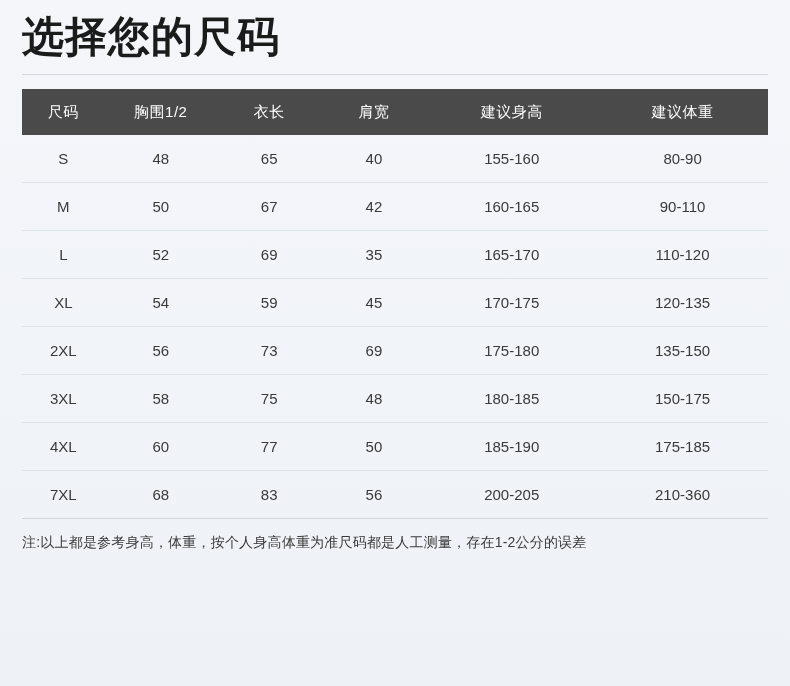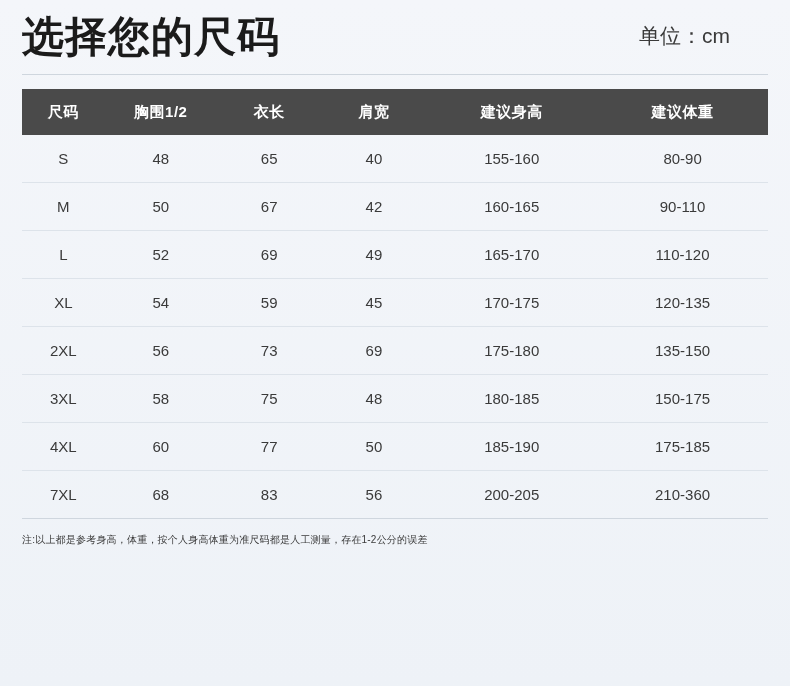--- a/index.html
+++ b/index.html
@@ -51,57 +51,56 @@
   }
   table.size-table {
     width: 100%;
     border-collapse: collapse;
     table-layout: fixed;
   }
   table.size-table thead th {
     background: #4a4a4a;
     color: #ffffff;
     font-size: 15px;
-    font-weight: bold;
+    font-weight: normal;
     height: 44px;
     text-align: center;
     letter-spacing: 0.5px;
   }
   table.size-table tbody td {
     height: 45px;
     text-align: center;
     font-size: 15px;
     color: #3a3a3a;
     border-bottom: 1px solid #dde3ea;
   }
   table.size-table tbody tr:last-child td {
     border-bottom: 1px solid #cfd6de;
   }
   .note {
     margin-top: 14px;
-    font-size: 10px;
+    font-size: 14px;
     color: #3a3a3a;
     letter-spacing: 0.2px;
     line-height: 1.4;
   }
   .col-size { width: 11%; }
   .col-bust { width: 15%; }
   .col-len  { width: 14%; }
   .col-sh   { width: 14%; }
   .col-ht   { width: 23%; }
   .col-wt   { width: 23%; }
 </style>
 </head>
 <body>
 
 <div class="page">
 
   <div class="header">
     <h1 class="title">选择您的尺码</h1>
-    <div class="unit">单位：cm</div>
   </div>
 
   <div class="divider"></div>
 
   <table class="size-table">
     <thead>
       <tr>
         <th class="col-size">尺码</th>
         <th class="col-bust">胸围1/2</th>
         <th class="col-len">衣长</th>
@@ -124,21 +123,21 @@
         <td>50</td>
         <td>67</td>
         <td>42</td>
         <td>160-165</td>
         <td>90-110</td>
       </tr>
       <tr>
         <td>L</td>
         <td>52</td>
         <td>69</td>
-        <td>49</td>
+        <td>35</td>
         <td>165-170</td>
         <td>110-120</td>
       </tr>
       <tr>
         <td>XL</td>
         <td>54</td>
         <td>59</td>
         <td>45</td>
         <td>170-175</td>
         <td>120-135</td>

